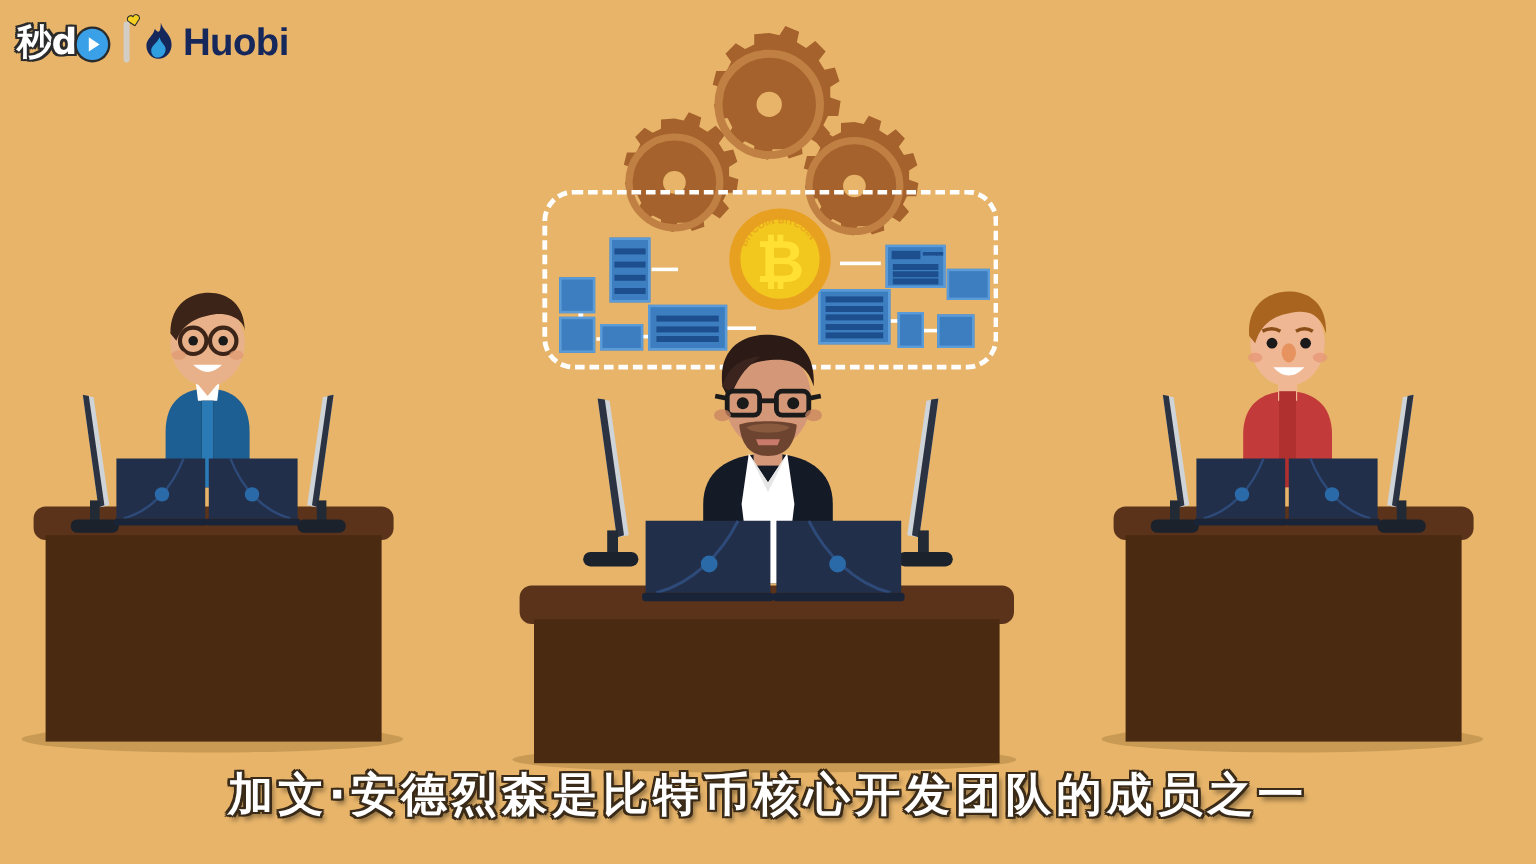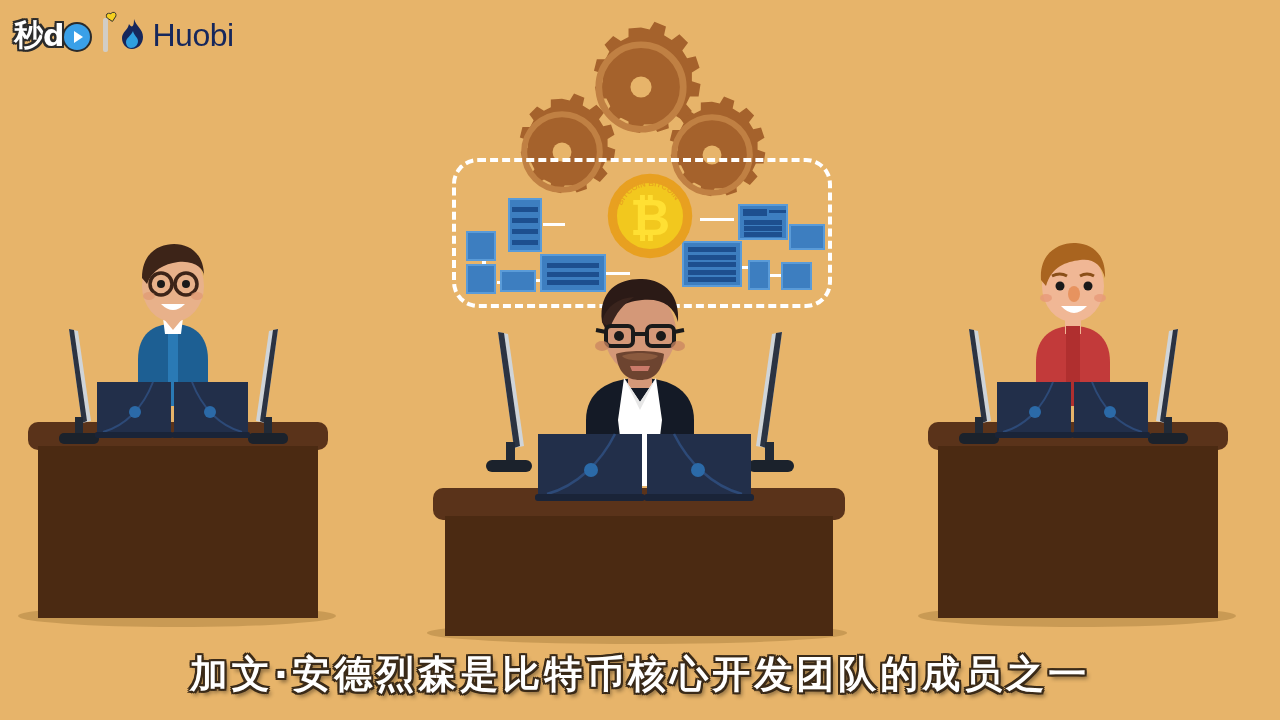--- a/index.html
+++ b/index.html
@@ -41,21 +41,21 @@
     position:absolute;left:92px;top:-3px;width:11px;height:10px;
     transform:rotate(-12deg);
   }
   .divider-bar{
     width:5px;height:34px;background:#cfcfcf;border-radius:2px;opacity:.9;
   }
   .huobi{
     display:flex;align-items:center;gap:6px;
   }
   .huobi-text{
-    font-size:32px;font-weight:normal;color:#16275c;letter-spacing:-0.5px;
+    font-size:32px;font-weight:bold;color:#16275c;letter-spacing:-0.5px;
   }
 
   
   #concept{
     position:absolute;left:452px;top:158px;width:372px;height:142px;
     border:4px dashed #ffffff;border-radius:26px;z-index:5;
   }
   .blk{position:absolute;background:#3d7ec0;border:2px solid #5a9bd8;box-sizing:border-box;}
   .blk .ln{position:absolute;left:8%;width:84%;height:5px;background:#1d4f8f;}
   .blk .hdr{position:absolute;left:6%;top:10%;width:88%;height:7px;background:#1d4f8f;}
@@ -76,21 +76,21 @@
   .desk-body{position:absolute;background:#4b2a12;}
   .desk-top{position:absolute;background:#5a331a;border-radius:10px;}
 
   .monitor{position:absolute;z-index:12;}
   .laptop{position:absolute;z-index:14;}
 
   .person{position:absolute;z-index:11;}
 
   
   #subtitle{
-    position:absolute;left:0;right:0;bottom:20px;text-align:center;z-index:50;
+    position:absolute;left:0;right:0;bottom:32px;text-align:center;z-index:50;
     font-size:38px;font-weight:bold;color:#ffffff;letter-spacing:4px;
     font-family:"DejaVu Sans","Liberation Sans",sans-serif;
     text-shadow:
       -2px -2px 0 #3a2a18, 2px -2px 0 #3a2a18,
       -2px  2px 0 #3a2a18, 2px  2px 0 #3a2a18,
        0   -2px 0 #3a2a18, 0    2px 0 #3a2a18,
       -2px  0   0 #3a2a18, 2px  0   0 #3a2a18,
        3px  4px 4px rgba(0,0,0,.45);
   }
 </style>

